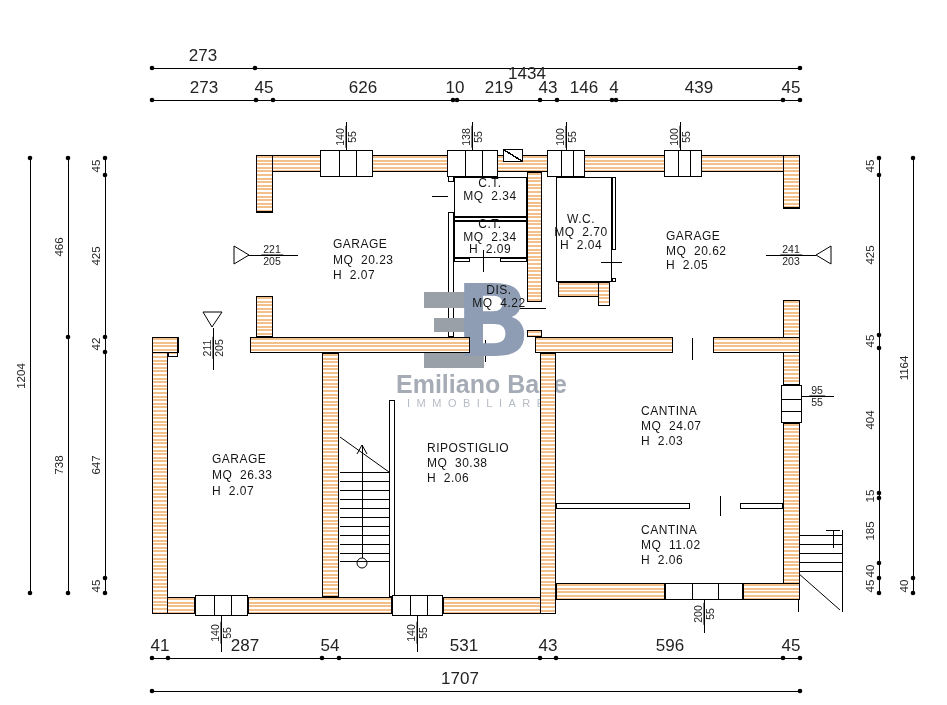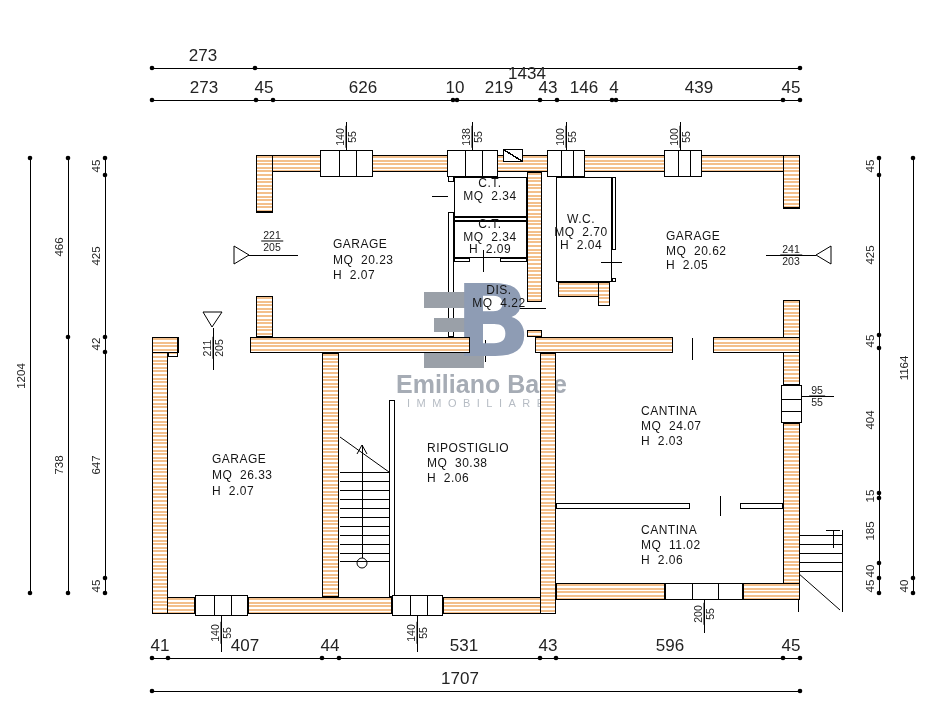--- a/index.html
+++ b/index.html
@@ -243,22 +243,22 @@
     <div class="dlab" style="left: 264px; top: 98px;">45</div>
     <div class="dlab" style="left: 363px; top: 98px;">626</div>
     <div class="dlab" style="left: 455px; top: 98px;">10</div>
     <div class="dlab" style="left: 499px; top: 98px;">219</div>
     <div class="dlab" style="left: 548px; top: 98px;">43</div>
     <div class="dlab" style="left: 584px; top: 98px;">146</div>
     <div class="dlab" style="left: 614px; top: 98px;">4</div>
     <div class="dlab" style="left: 699px; top: 98px;">439</div>
     <div class="dlab" style="left: 791px; top: 98px;">45</div>
     <div class="dlab" style="left: 160px; top: 656px;">41</div>
-    <div class="dlab" style="left: 245px; top: 656px;">407</div>
-    <div class="dlab" style="left: 330px; top: 656px;">44</div>
+    <div class="dlab" style="left: 245px; top: 656px;">287</div>
+    <div class="dlab" style="left: 330px; top: 656px;">54</div>
     <div class="dlab" style="left: 464px; top: 656px;">531</div>
     <div class="dlab" style="left: 548px; top: 656px;">43</div>
     <div class="dlab" style="left: 670px; top: 656px;">596</div>
     <div class="dlab" style="left: 791px; top: 656px;">45</div>
     <div class="dlab" style="left: 460px; top: 689px;">1707</div>
     <div class="dlabv" style="left: 96px; top: 166px;">45</div>
     <div class="dlabv" style="left: 96px; top: 256px;">425</div>
     <div class="dlabv" style="left: 96px; top: 344px;">42</div>
     <div class="dlabv" style="left: 96px; top: 465px;">647</div>
     <div class="dlabv" style="left: 96px; top: 586px;">45</div>
@@ -300,21 +300,21 @@
       <span class="t2">55</span>
     </div>
     <div class="frac rot" style="left: 704px; top: 614px;">
       <span>200</span>
       <span class="t2">55</span>
     </div>
     <div class="frac rot" style="left: 213px; top: 348px;">
       <span>211</span>
       <span class="t2">205</span>
     </div>
-    <div class="frac" style="left: 272px; top: 241px;">
+    <div class="frac" style="left: 272px; top: 255px;">
       <span>221</span>
       <span class="t2">205</span>
     </div>
     <div class="frac" style="left: 791px; top: 255px;">
       <span>241</span>
       <span class="t2">203</span>
     </div>
     <div class="frac" style="left: 817px; top: 396px;">
       <span>95</span>
       <span class="t2">55</span>

